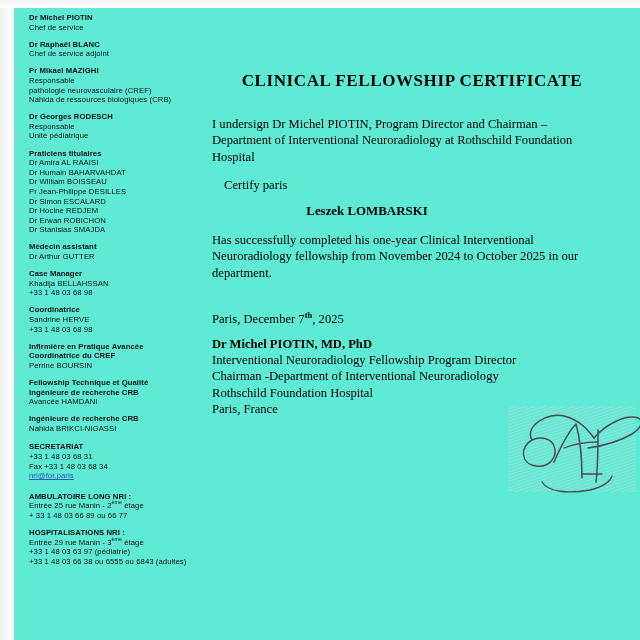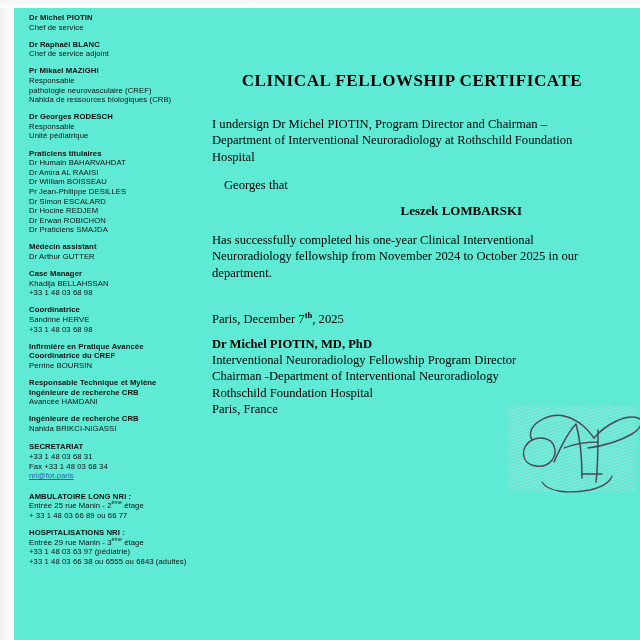--- a/index.html
+++ b/index.html
@@ -85,21 +85,21 @@
     font-size: 12.6px;
     line-height: 16.4px;
     width: 375px;
   }
   #para-undersign { left: 0; top: 116px; }
   #para-certify   { left: 12px; top: 177px; }
   #fellow-name {
     position: absolute;
     left: 0; top: 204px;
     width: 310px;
-    text-align: right;
+    text-align: center;
     font-weight: bold;
     font-size: 12.9px;
   }
   #para-completed { left: 0; top: 232px; }
   #para-place     { left: 0; top: 311px; }
 
   #signature-block {
     position: absolute;
     left: 0; top: 336px;
     font-size: 12.6px;
@@ -143,28 +143,28 @@
     </div>
 
     <div class="blk">
       <span class="hd">Dr Georges RODESCH</span>
       <span class="ln">Responsable</span>
       <span class="ln">Unité pédiatrique</span>
     </div>
 
     <div class="blk">
       <span class="hd">Praticiens titulaires</span>
+      <span class="ln">Dr Amira AL RAAISI</span>
       <span class="ln">Dr Humain BAHARVAHDAT</span>
-      <span class="ln">Dr Amira AL RAAISI</span>
       <span class="ln">Dr William BOISSEAU</span>
       <span class="ln">Pr Jean-Philippe DESILLES</span>
       <span class="ln">Dr Simon ESCALARD</span>
       <span class="ln">Dr Hocine REDJEM</span>
       <span class="ln">Dr Erwan ROBICHON</span>
-      <span class="ln">Dr Praticiens SMAJDA</span>
+      <span class="ln">Dr Stanislas SMAJDA</span>
     </div>
 
     <div class="blk">
       <span class="hd">Médecin assistant</span>
       <span class="ln">Dr Arthur GUTTER</span>
     </div>
 
     <div class="blk">
       <span class="hd">Case Manager</span>
       <span class="ln">Khadija BELLAHSSAN</span>
@@ -177,21 +177,21 @@
       <span class="ln">+33 1 48 03 68 98</span>
     </div>
 
     <div class="blk">
       <span class="hd">Infirmière en Pratique Avancée</span>
       <span class="hd">Coordinatrice du CREF</span>
       <span class="ln">Perrine BOURSIN</span>
     </div>
 
     <div class="blk">
-      <span class="hd">Responsable Technique et Mylène</span>
+      <span class="hd">Fellowship Technique et Qualité</span>
       <span class="hd">Ingénieure de recherche CRB</span>
       <span class="ln">Avancée HAMDANI</span>
     </div>
 
     <div class="blk">
       <span class="hd">Ingénieure de recherche CRB</span>
       <span class="ln">Nahida BRIKCI-NIGASSI</span>
     </div>
 
     <div class="blk" style="margin-top:9px;">
@@ -215,21 +215,21 @@
     </div>
 
   </div>
 
   <div id="cert">
 
     <div id="cert-title">CLINICAL FELLOWSHIP CERTIFICATE</div>
 
     <div class="para" id="para-undersign">I undersign Dr Michel PIOTIN, Program Director and Chairman – Department of Interventional Neuroradiology at Rothschild Foundation Hospital</div>
 
-    <div class="para" id="para-certify">Georges that</div>
+    <div class="para" id="para-certify">Certify paris</div>
 
     <div id="fellow-name">Leszek LOMBARSKI</div>
 
     <div class="para" id="para-completed">Has successfully completed his one-year Clinical Interventional Neuroradiology fellowship from November 2024 to October 2025 in our department.</div>
 
     <div class="para" id="para-place"><span>Paris, December 7</span><sup>th</sup><span>, 2025</span></div>
 
     <div id="signature-block">
       <div class="sig-name">Dr Michel PIOTIN, MD, PhD</div>
       <div>Interventional Neuroradiology Fellowship Program Director</div>

